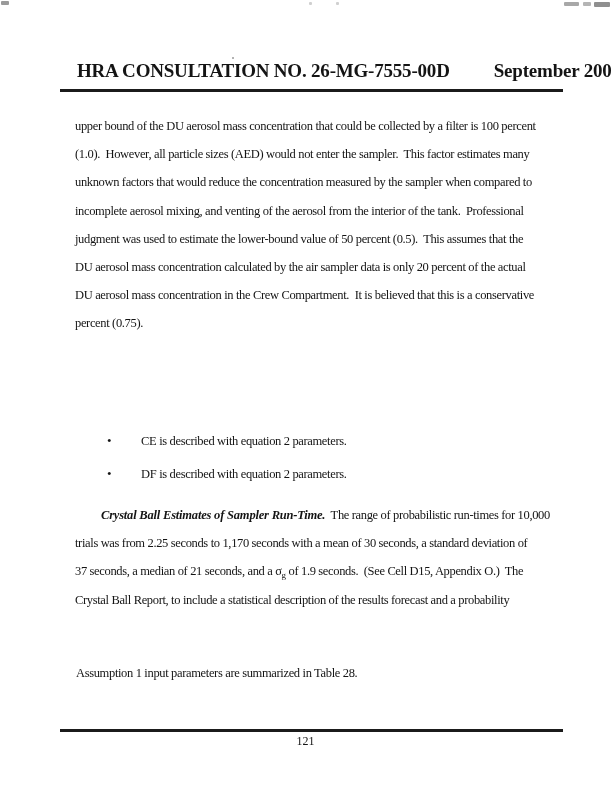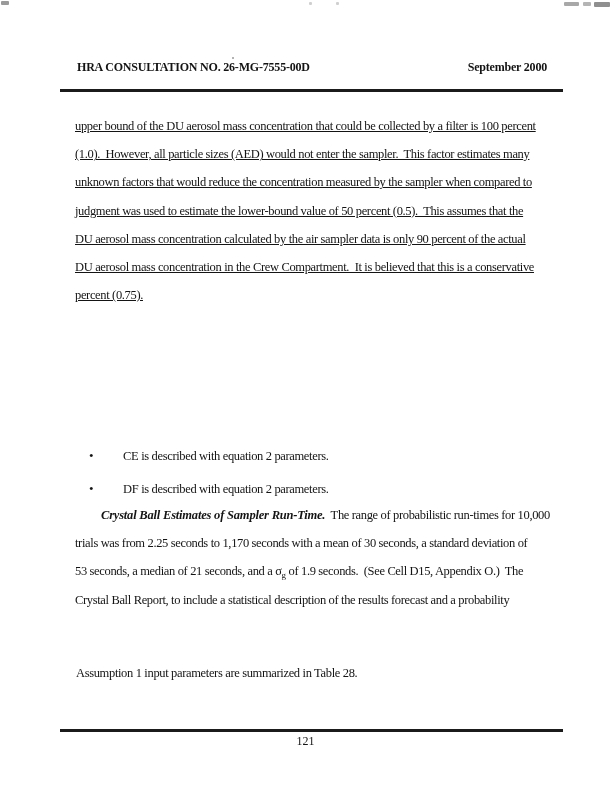--- a/index.html
+++ b/index.html
@@ -14,21 +14,21 @@
     overflow: hidden;
   }
   .header {
     position: absolute;
     left: 77px;
     top: 60px;
     width: 470px;
     display: flex;
     justify-content: space-between;
     font-weight: bold;
-    font-size: 12px;
+    font-size: 19px;
     letter-spacing: -0.2px;
     white-space: pre;
     gap: 44px;
   }
   .rule {
     position: absolute;
     left: 60px;
     width: 503px;
     height: 3px;
     background: #1b1b1b;
@@ -40,36 +40,36 @@
     left: 75px;
     width: 500px;
     font-size: 12.5px;
     letter-spacing: -0.35px;
   }
   .line {
     height: 28.2px;
     line-height: 28.2px;
     white-space: pre;
   }
-  .para1 { top: 112px; text-decoration: underline; }
+  .para1 { top: 112px; }
   .para2 { top: 501px; }
   .closing {
     position: absolute;
     left: 76px;
     top: 666px;
     font-size: 12.5px;
     letter-spacing: -0.35px;
   }
   .bullet-row {
     position: absolute;
-    left: 78px;
+    left: 96px;
     width: 480px;
     font-size: 12.5px;
     letter-spacing: -0.35px;
-    line-height: 24px;
+    line-height: 14px;
     white-space: pre;
   }
   .bullet-row .bullet {
     display: inline-block;
     width: 34px;
     font-size: 13px;
   }
   .bold-italic { font-weight: bold; font-style: italic; letter-spacing: -0.2px; margin-left: 26px; }
   sub.sigma-sub { font-size: 9px; vertical-align: -3px; }
   .page-number {
@@ -106,37 +106,38 @@
   <div class="header">
     <span>HRA CONSULTATION NO. 26-MG-7555-00D</span>
     <span>September 2000</span>
   </div>
   <div class="rule rule-top"></div>
 
   <div class="para para1">
     <div class="line">upper bound of the DU aerosol mass concentration that could be collected by a filter is 100 percent</div>
     <div class="line">(1.0).  However, all particle sizes (AED) would not enter the sampler.  This factor estimates many</div>
     <div class="line">unknown factors that would reduce the concentration measured by the sampler when compared to</div>
+    <div class="line">incomplete aerosol mixing, and venting of the aerosol from the interior of the tank.  Professional</div>
     <div class="line">judgment was used to estimate the lower-bound value of 50 percent (0.5).  This assumes that the</div>
-    <div class="line">DU aerosol mass concentration calculated by the air sampler data is only 90 percent of the actual</div>
+    <div class="line">DU aerosol mass concentration calculated by the air sampler data is only 20 percent of the actual</div>
     <div class="line">DU aerosol mass concentration in the Crew Compartment.  It is believed that this is a conservative</div>
     <div class="line">percent (0.75).</div>
   </div>
 
   <div class="bullet-row" style="top: 420px;">
     <span class="bullet">•</span><span>CE is described with equation 2 parameters.</span>
   </div>
   <div class="bullet-row" style="top: 453px;">
     <span class="bullet">•</span><span>DF is described with equation 2 parameters.</span>
   </div>
 
   <div class="para para2">
     <div class="line"><span class="bold-italic">Crystal Ball Estimates of Sampler Run-Time.</span><span>  The range of probabilistic run-times for 10,000</span></div>
     <div class="line">trials was from 2.25 seconds to 1,170 seconds with a mean of 30 seconds, a standard deviation of</div>
-    <div class="line"><span>53 seconds, a median of 21 seconds, and a σ</span><sub class="sigma-sub">g</sub><span> of 1.9 seconds.  (See Cell D15, Appendix O.)  The</span></div>
+    <div class="line"><span>37 seconds, a median of 21 seconds, and a σ</span><sub class="sigma-sub">g</sub><span> of 1.9 seconds.  (See Cell D15, Appendix O.)  The</span></div>
     <div class="line">Crystal Ball Report, to include a statistical description of the results forecast and a probability</div>
   </div>
 
   <div class="closing">Assumption 1 input parameters are summarized in Table 28.</div>
 
   <div class="rule rule-bottom"></div>
   <div class="page-number">121</div>
 
 </div>
 

